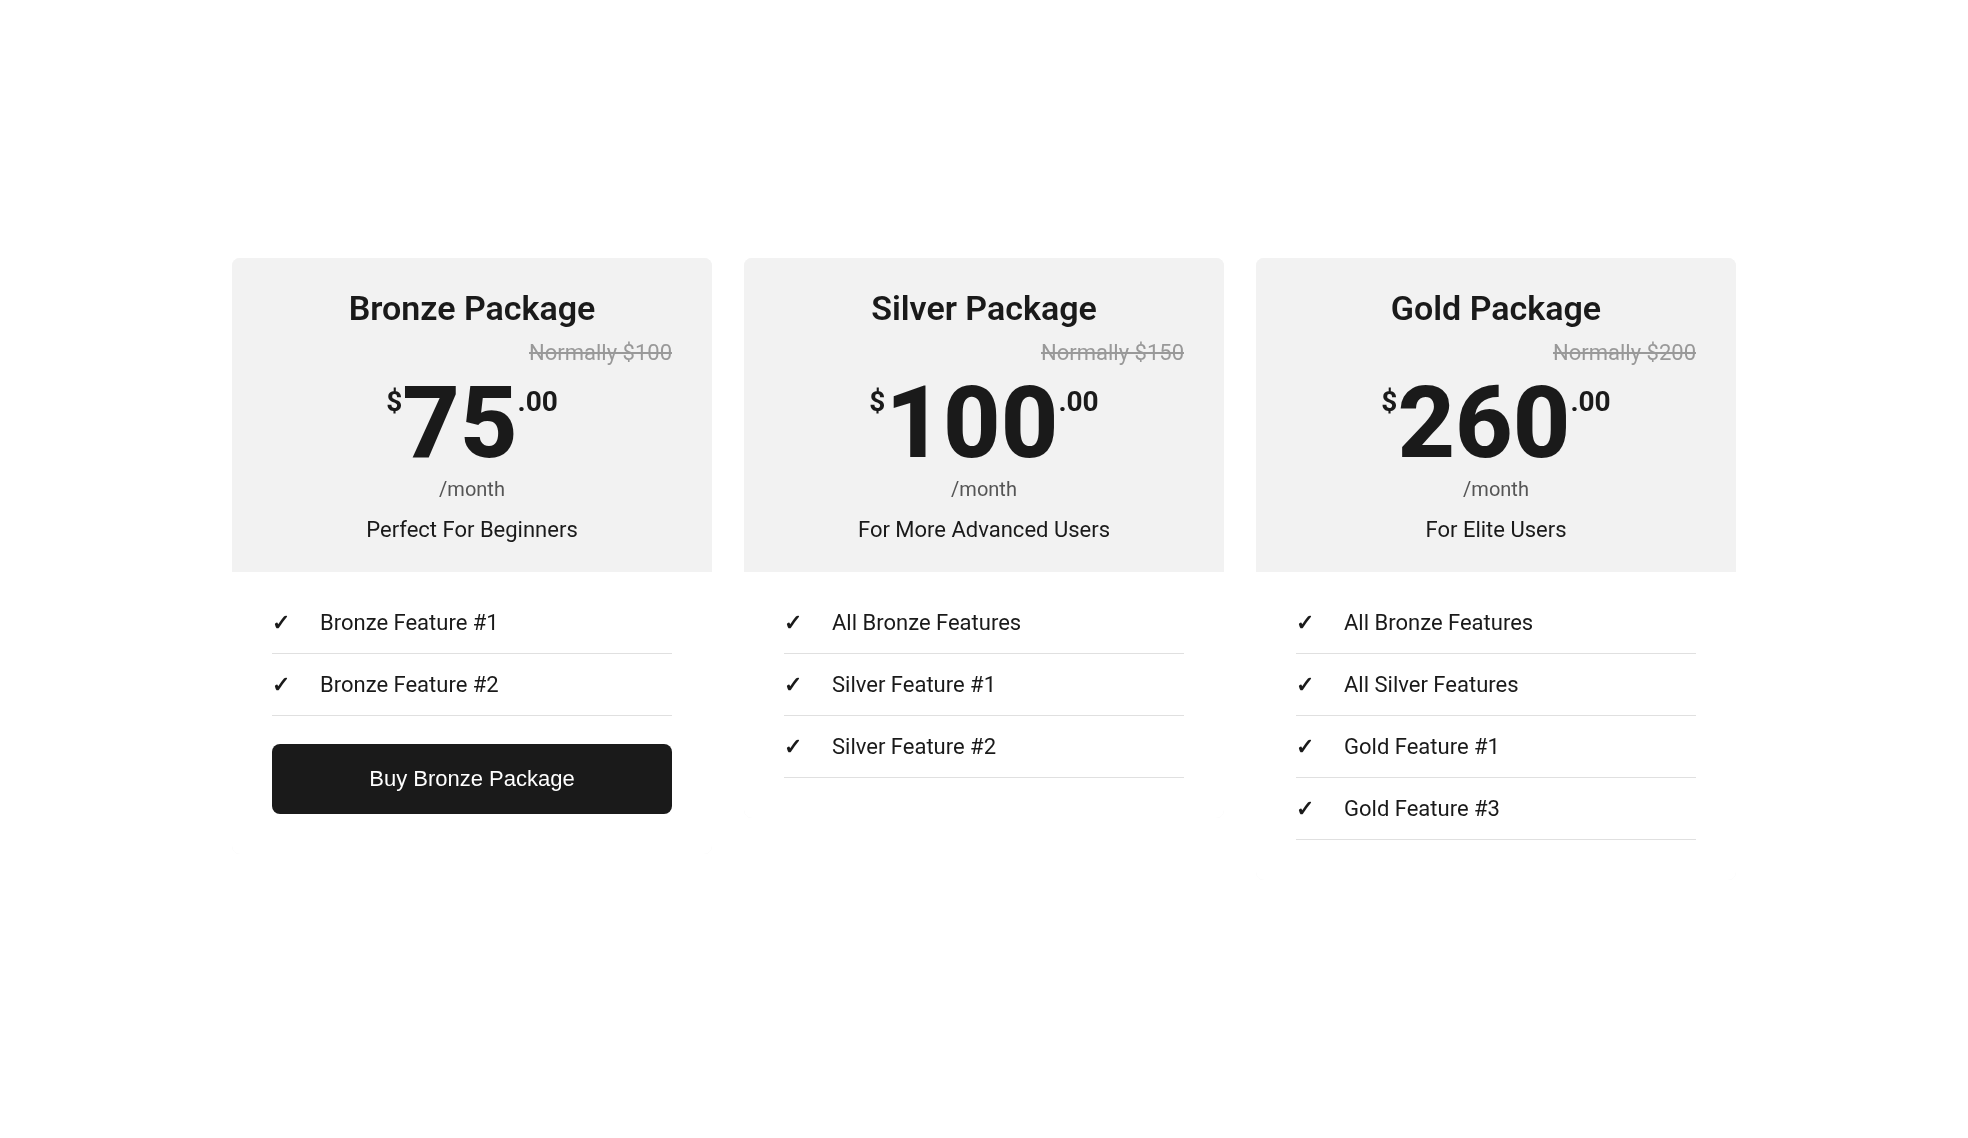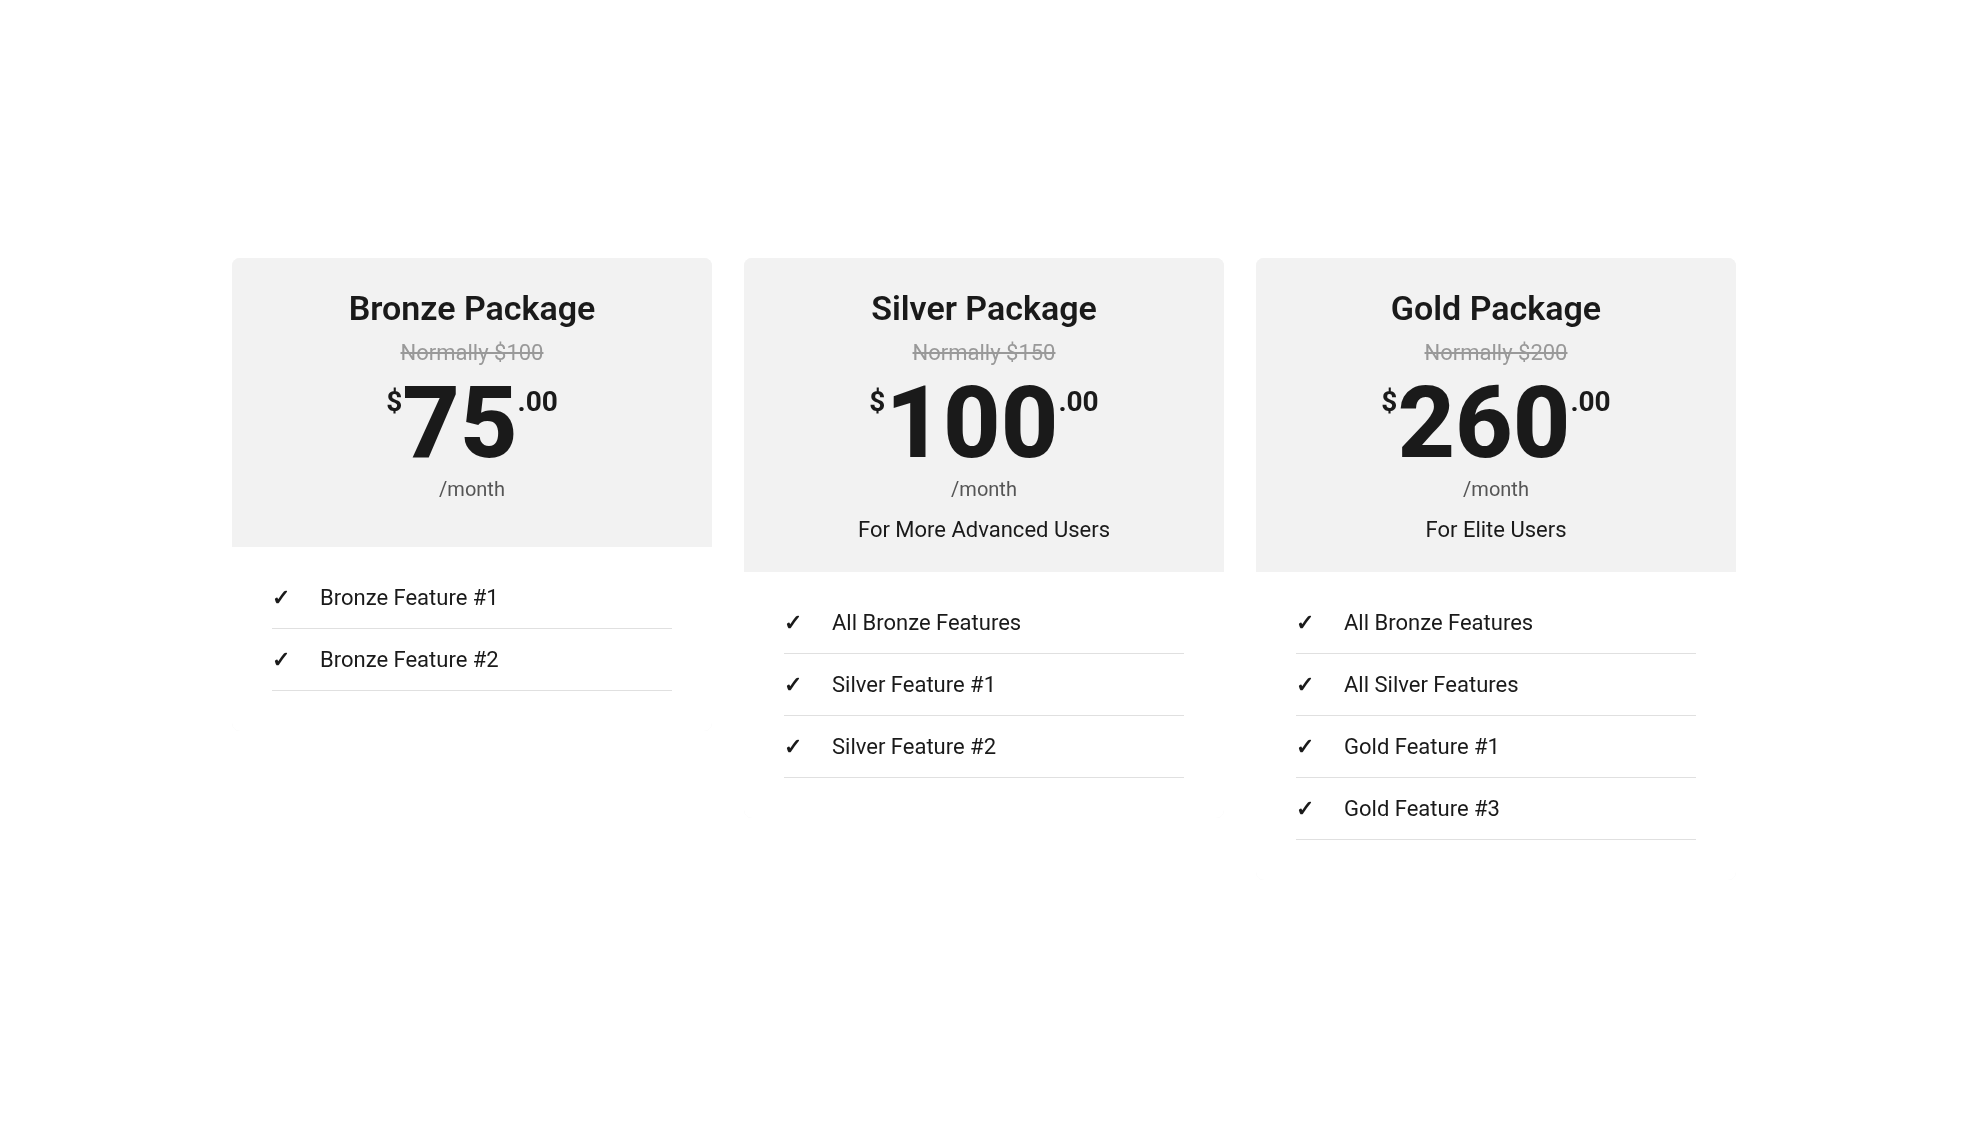--- a/index.html
+++ b/index.html
@@ -46,20 +46,21 @@
       font-weight: 600;
       color: #1a1a1a;
       margin-bottom: 12px;
     }
 
     .original-price {
       font-size: 22px;
       color: #999;
       text-decoration: line-through;
       margin-bottom: 8px;
+      text-align: right;
     }
 
     .price-row {
       display: flex;
       align-items: flex-start;
       justify-content: center;
       margin-bottom: 4px;
     }
 
     .price-dollar {
@@ -151,30 +152,32 @@
 <div class="pricing-card">
       <div class="card-header">
         <div class="card-title">Bronze Package</div>
         <div class="original-price">Normally $100</div>
         <div class="price-row">
           <span class="price-dollar">$</span>
           <span class="price-main">75</span>
           <span class="price-cents">.00</span>
         </div>
         <div class="price-period">/month</div>
+        <div class="card-subtitle">Perfect For Beginners</div>
       </div>
       <div class="card-body">
         <div class="feature-item">
           <span class="checkmark">✓</span>
           <span class="feature-text">Bronze Feature #1</span>
         </div>
         <div class="feature-item">
           <span class="checkmark">✓</span>
           <span class="feature-text">Bronze Feature #2</span>
         </div>
+        <button class="buy-button">Buy Bronze Package</button>
       </div>
     </div>
     <div class="pricing-card">
       <div class="card-header">
         <div class="card-title">Silver Package</div>
         <div class="original-price">Normally $150</div>
         <div class="price-row">
           <span class="price-dollar">$</span>
           <span class="price-main">100</span>
           <span class="price-cents">.00</span>

